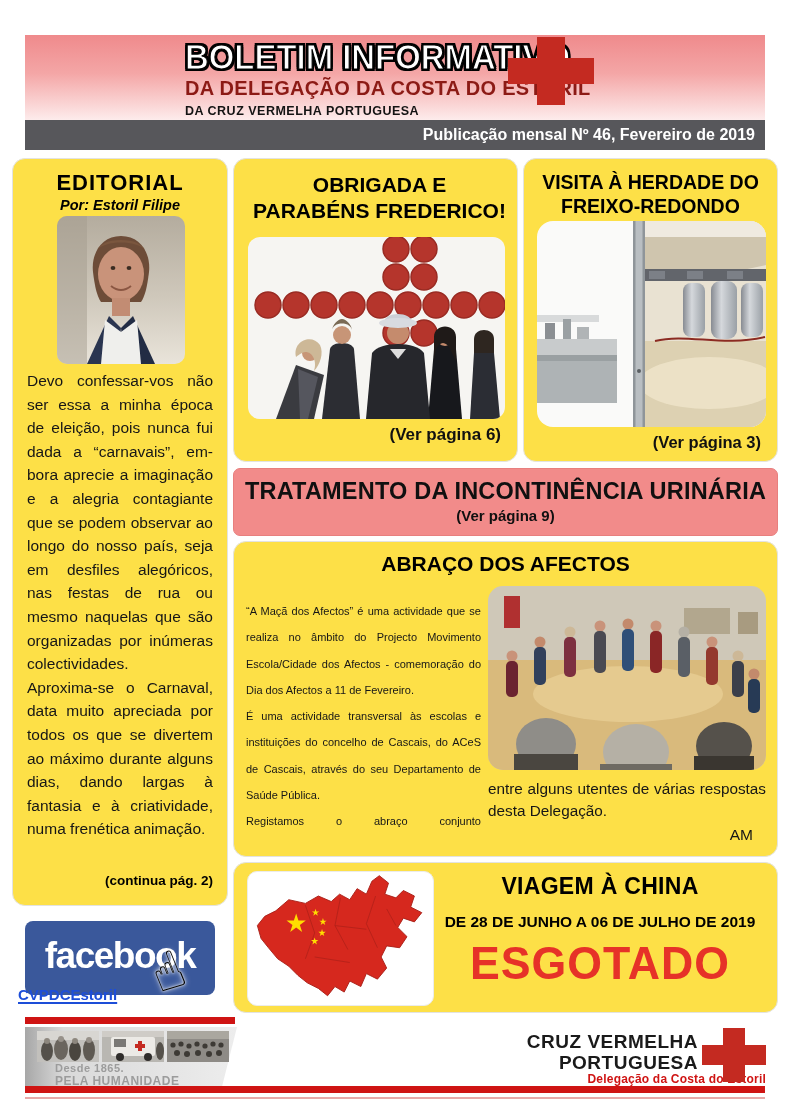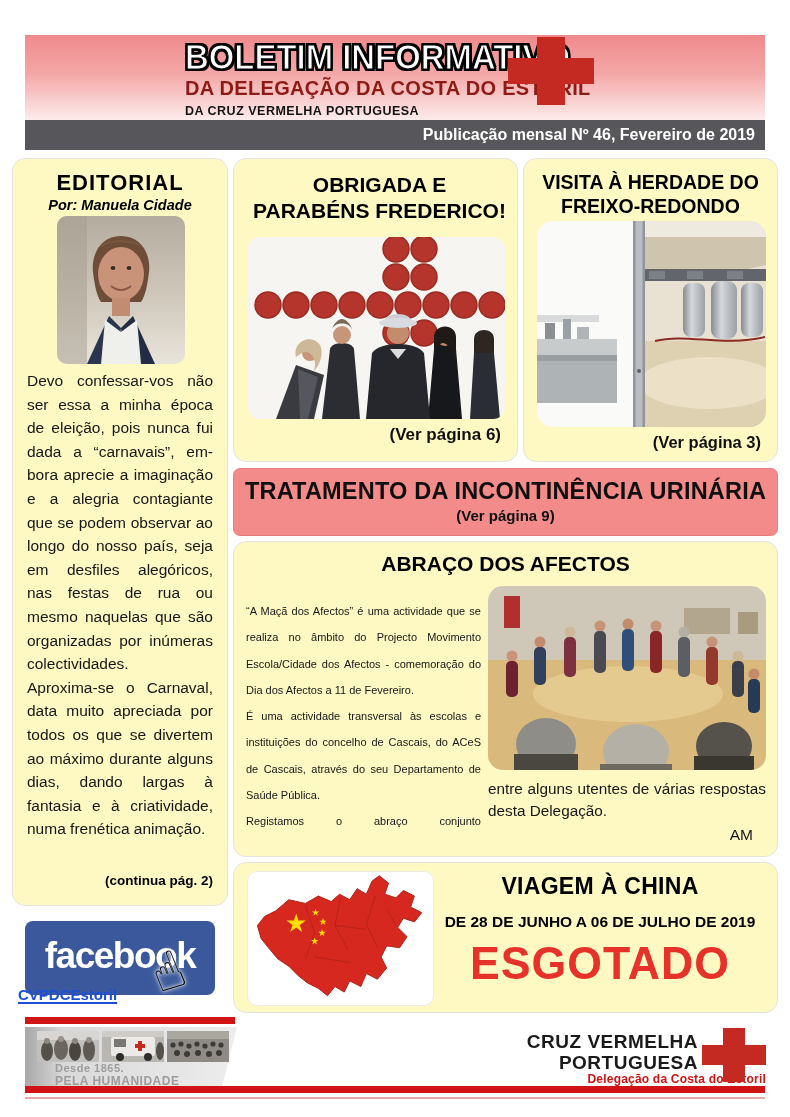--- a/index.html
+++ b/index.html
@@ -19,21 +19,21 @@
   .cross { position:absolute; }
   .cross .v, .cross .h { position:absolute; background:#c42a21; }
   .mast-cross { left:483px; top:2px; width:86px; height:68px; }
   .mast-cross .v { left:29px; top:0; width:28px; height:68px; }
   .mast-cross .h { left:0; top:21px; width:86px; height:26px; }
 
   .issue-bar { position:absolute; left:25px; top:120px; width:740px; height:30px; background:#57575b;
     color:#fff; font-weight:bold; font-size:16px; line-height:30px; text-align:right; padding-right:10px; }
 
   
-  .box { position:absolute; background:#fef9c3; border:1px solid #e3e3e0; border-radius:13px; }
+  .box { position:absolute; background:#fde047; border:1px solid #e3e3e0; border-radius:13px; }
   .photo { position:absolute; overflow:hidden; border-radius:12px; }
   .photo svg { display:block; width:100%; height:100%; }
   .see-page { position:absolute; right:16px; font-weight:bold; font-size:17px; color:#111; }
 
   
   .editorial { left:12px; top:158px; width:216px; height:748px; }
   .ed-head { text-align:center; font-size:22px; font-weight:bold; letter-spacing:1px; margin-top:11px; }
   .ed-byline { text-align:center; font-size:14.5px; font-weight:bold; font-style:italic; margin-top:1px; }
   .ed-photo { left:44px; top:57px; width:128px; height:148px; border-radius:10px; }
   .ed-body { position:absolute; left:0; top:210px; width:100%; padding:0 14px; font-size:15.5px; line-height:23.6px; text-align:justify; color:#161616; }
@@ -115,21 +115,21 @@
     </div>
     <div class="cross mast-cross">
       <div class="v"></div>
         <div class="h"></div>
     </div>
   </header>
   <div class="issue-bar">Publicação mensal Nº 46, Fevereiro de 2019</div>
 
   <aside class="box editorial">
     <div class="ed-head">EDITORIAL</div>
-    <div class="ed-byline">Por: Manuela Cidade</div>
+    <div class="ed-byline">Por: Estoril Filipe</div>
     <div class="photo ed-photo">
       <svg viewBox="0 0 128 148" preserveAspectRatio="none">
         <defs>
           <linearGradient id="edbg" x1="0" y1="0" x2="0" y2="1">
             <stop offset="0" stop-color="#b4ac9e"></stop>
               <stop offset="0.55" stop-color="#cfc8bb"></stop>
               <stop offset="1" stop-color="#e9e4da"></stop>
           </linearGradient>
         </defs>
         <rect width="128" height="148" fill="url(#edbg)"></rect>

